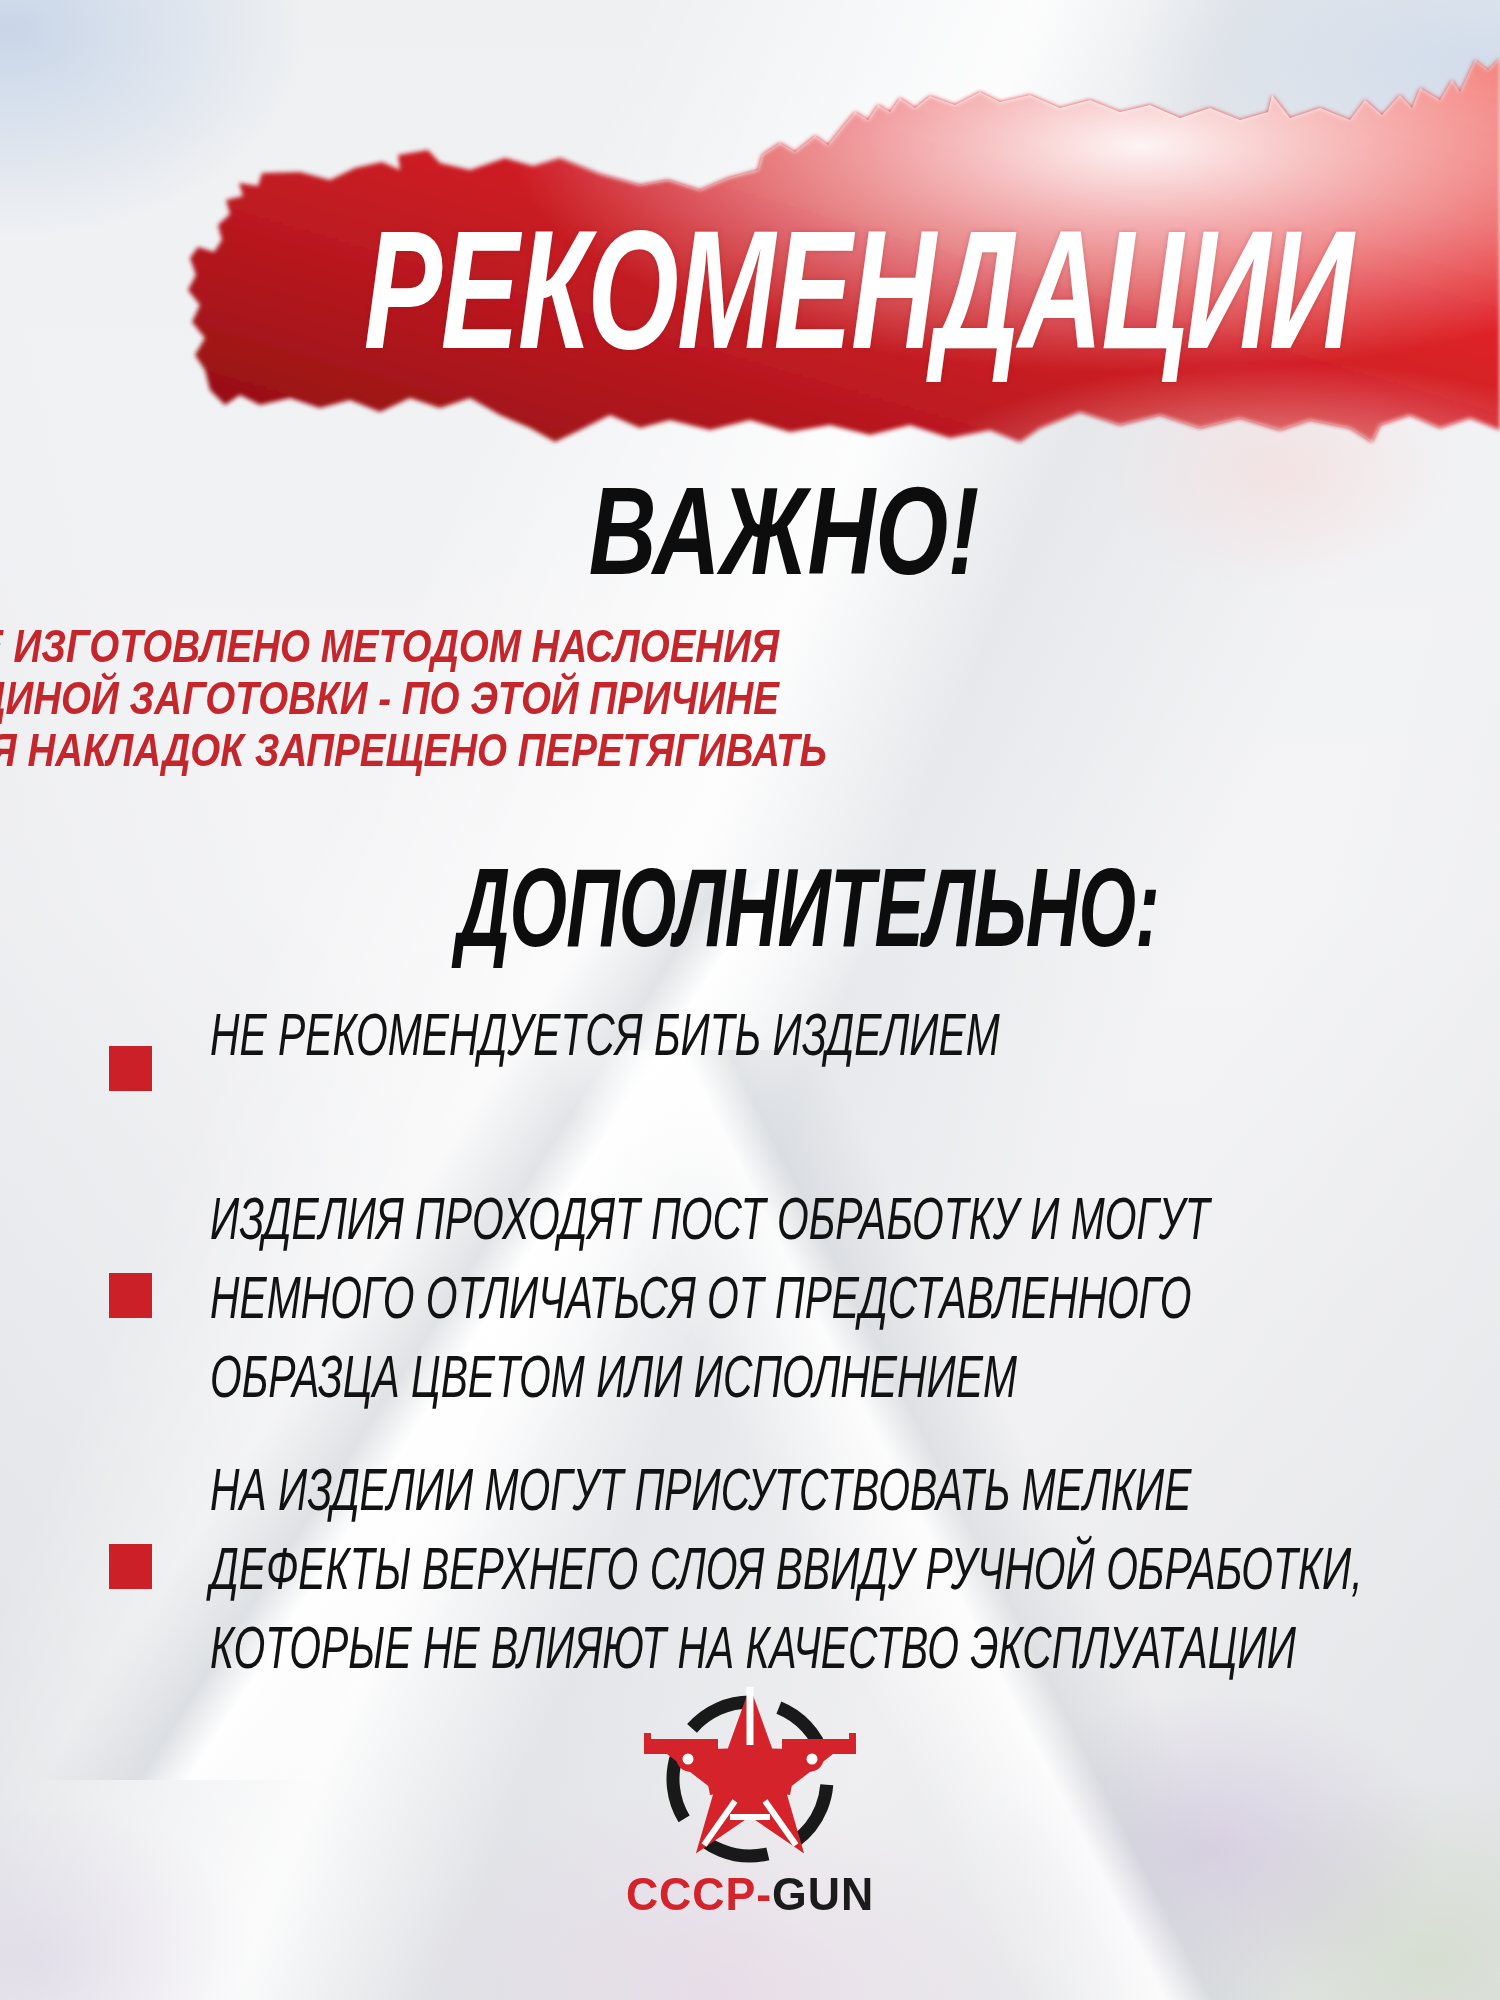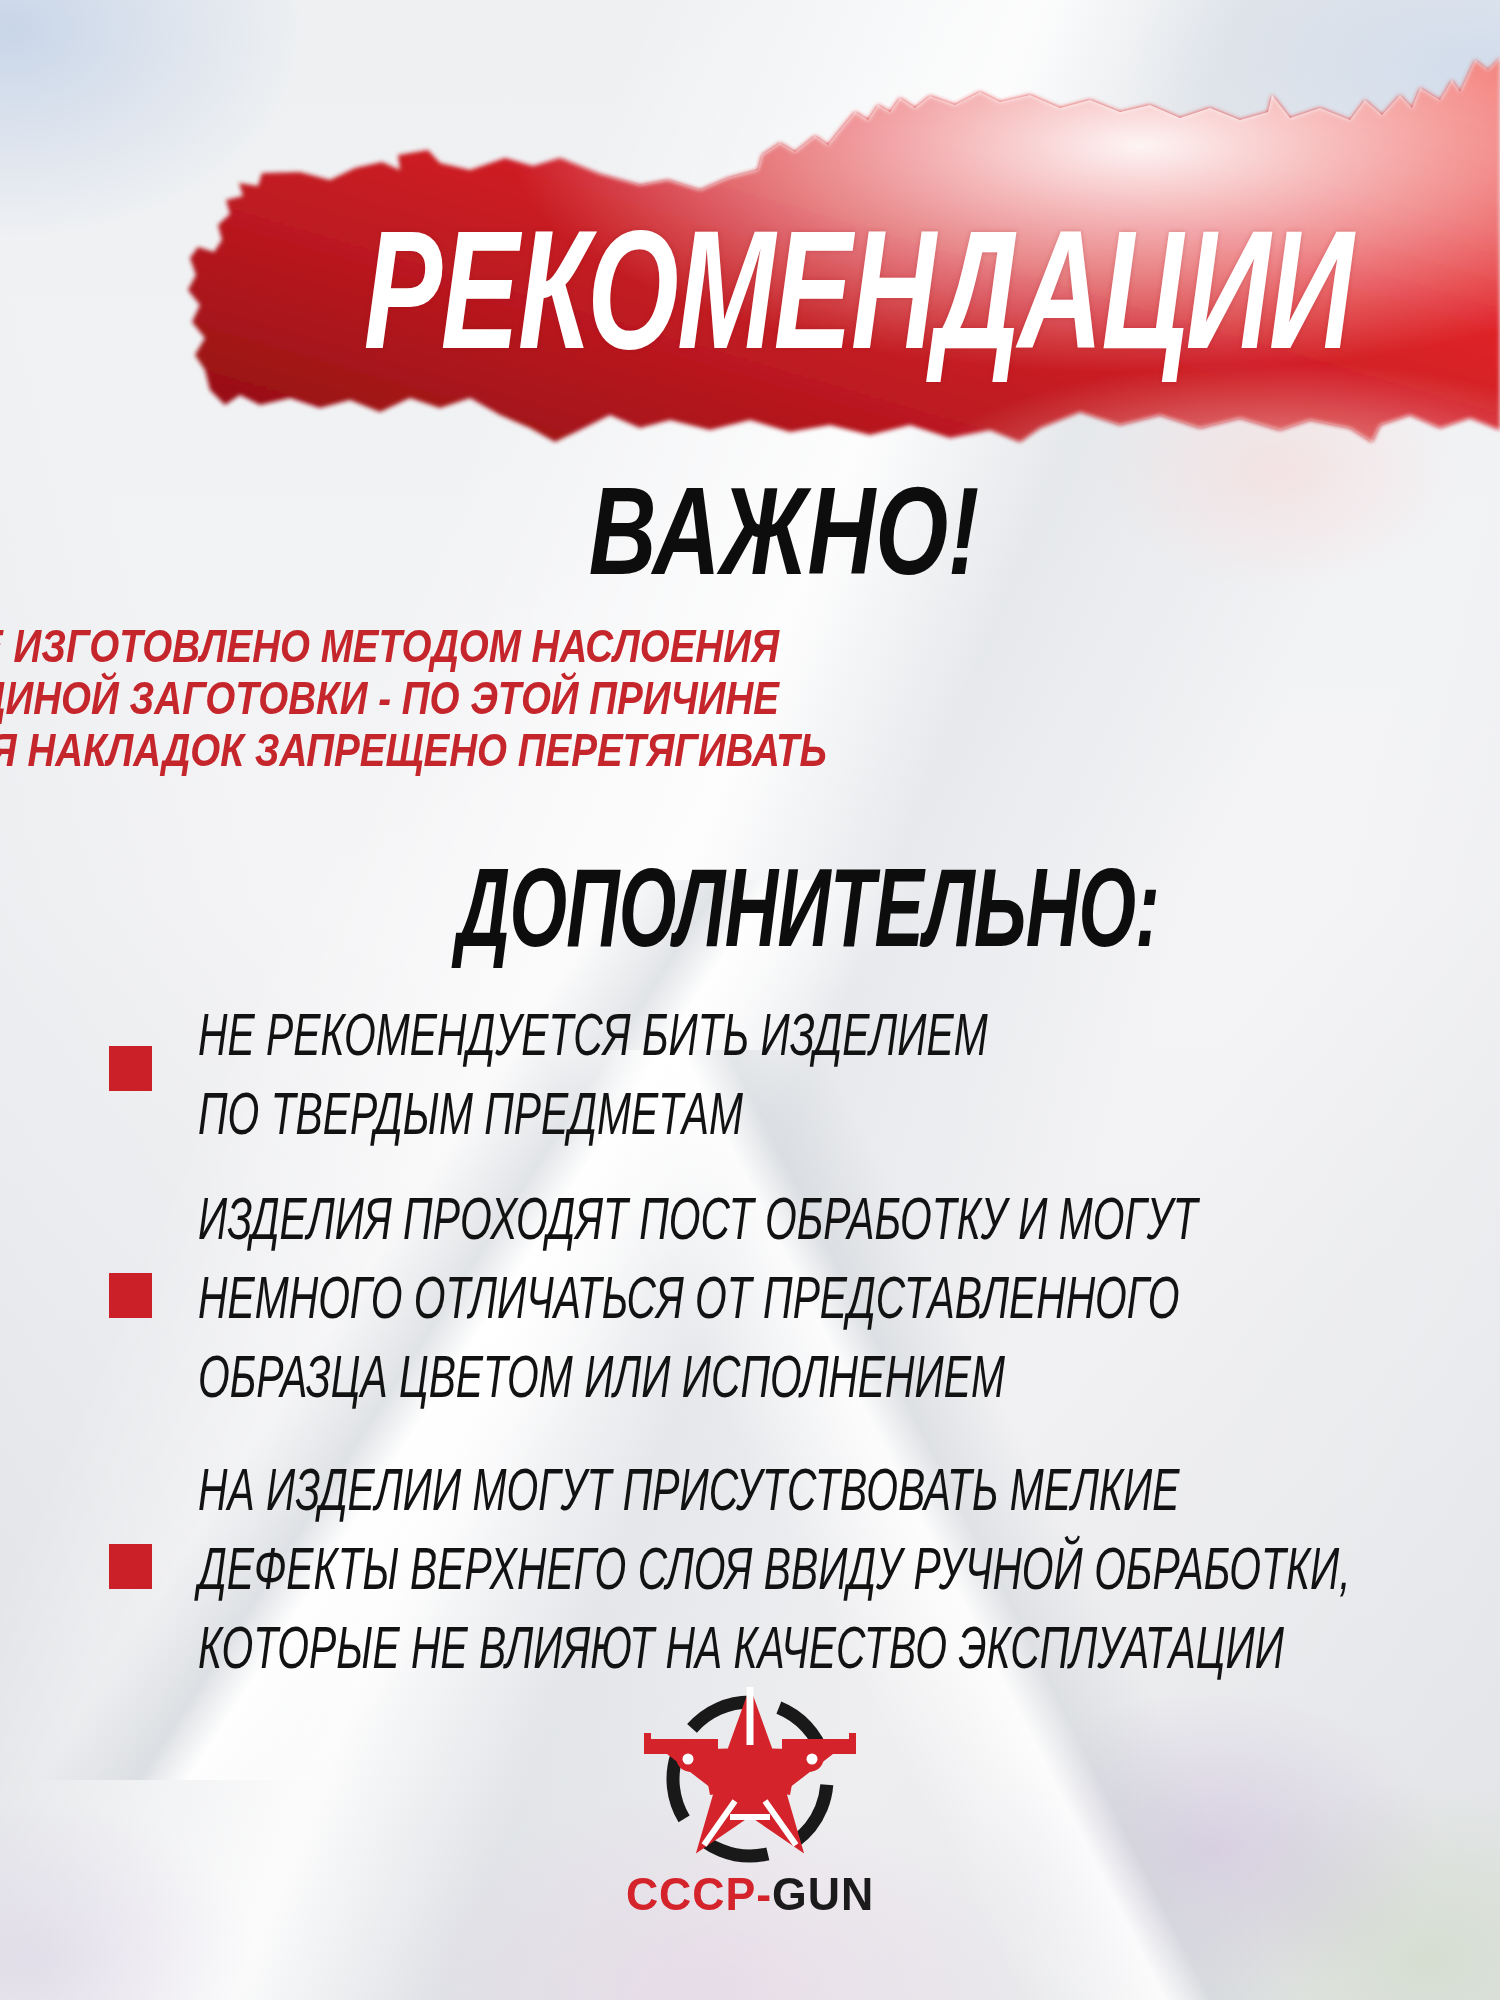--- a/index.html
+++ b/index.html
@@ -58,21 +58,21 @@
   .warning{
     position:absolute;left:779px;top:620px;width:0;
     white-space:nowrap;text-align:center;
     font-weight:bold;font-style:italic;font-size:47px;line-height:52px;
     color:#c5262b;
   }
   .warning .wl{display:block;transform:scaleX(.82);transform-origin:50% 50%;margin-left:-50vw;margin-right:-50vw;}
   .warning-inner{display:inline-block;transform:translateX(-50%);}
 
   
-  .item{position:absolute;left:198px;color:#121212;}
+  .item{position:absolute;left:210px;color:#121212;}
   .iline{height:79px;font-style:italic;font-size:60px;line-height:79px;white-space:nowrap;}
   .iline > span{display:inline-block;transform:scaleX(.68);transform-origin:0 50%;}
   .sq{position:absolute;width:43px;height:45px;background:#cb2027;}
   .sq1{left:109px;top:1046px;}
   .sq2{left:109px;top:1273px;}
   .sq3{left:109px;top:1544px;}
 
   
   .logo{position:absolute;left:635px;top:1664px;width:230px;height:230px;}
   .brand{
@@ -138,21 +138,20 @@
   <span class="wl"><span class="warning-inner">ДАННОЕ ИЗДЕЛИЕ ИЗГОТОВЛЕНО МЕТОДОМ НАСЛОЕНИЯ</span></span>
   <span class="wl"><span class="warning-inner">ПЛАСТИКА, А НЕ ИЗ ЕДИНОЙ ЗАГОТОВКИ - ПО ЭТОЙ ПРИЧИНЕ</span></span>
   <span class="wl"><span class="warning-inner">ВИНТОВЫЕ СОЕДИНЕНИЯ НАКЛАДОК ЗАПРЕЩЕНО ПЕРЕТЯГИВАТЬ</span></span>
 </div>
 
 <div class="h-additional">ДОПОЛНИТЕЛЬНО:</div>
 
 <div class="sq sq1"></div>
 <div class="item" style="top:995px">
   <div class="iline"><span>НЕ РЕКОМЕНДУЕТСЯ БИТЬ ИЗДЕЛИЕМ</span></div>
-  <div class="iline"><span>ПО ТВЕРДЫМ ПРЕДМЕТАМ</span></div>
 </div>
 
 <div class="sq sq2"></div>
 <div class="item" style="top:1179px">
   <div class="iline"><span>ИЗДЕЛИЯ ПРОХОДЯТ ПОСТ ОБРАБОТКУ И МОГУТ</span></div>
   <div class="iline"><span>НЕМНОГО ОТЛИЧАТЬСЯ ОТ ПРЕДСТАВЛЕННОГО</span></div>
   <div class="iline"><span>ОБРАЗЦА ЦВЕТОМ ИЛИ ИСПОЛНЕНИЕМ</span></div>
 </div>
 
 <div class="sq sq3"></div>

